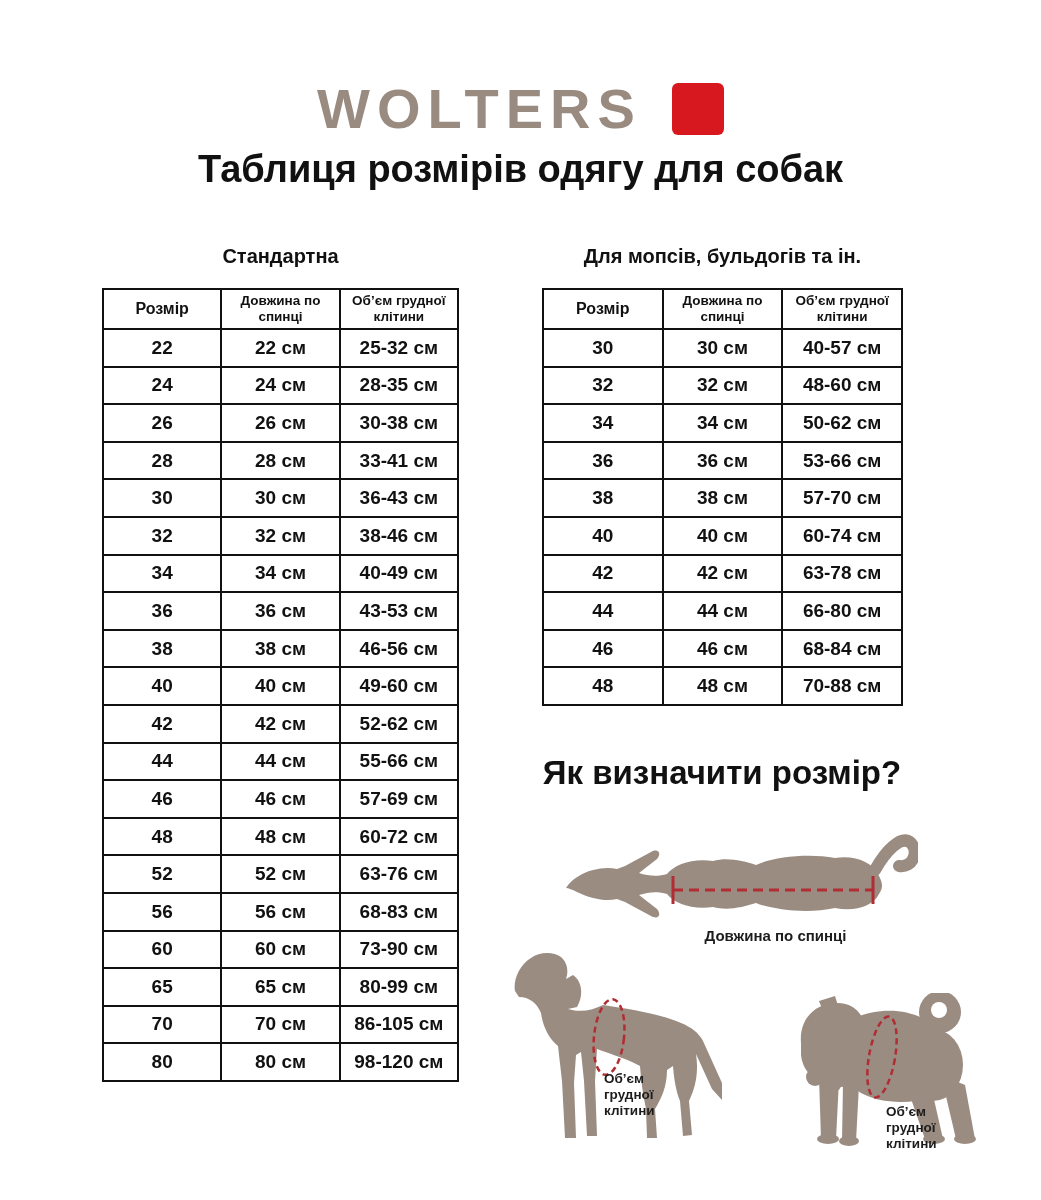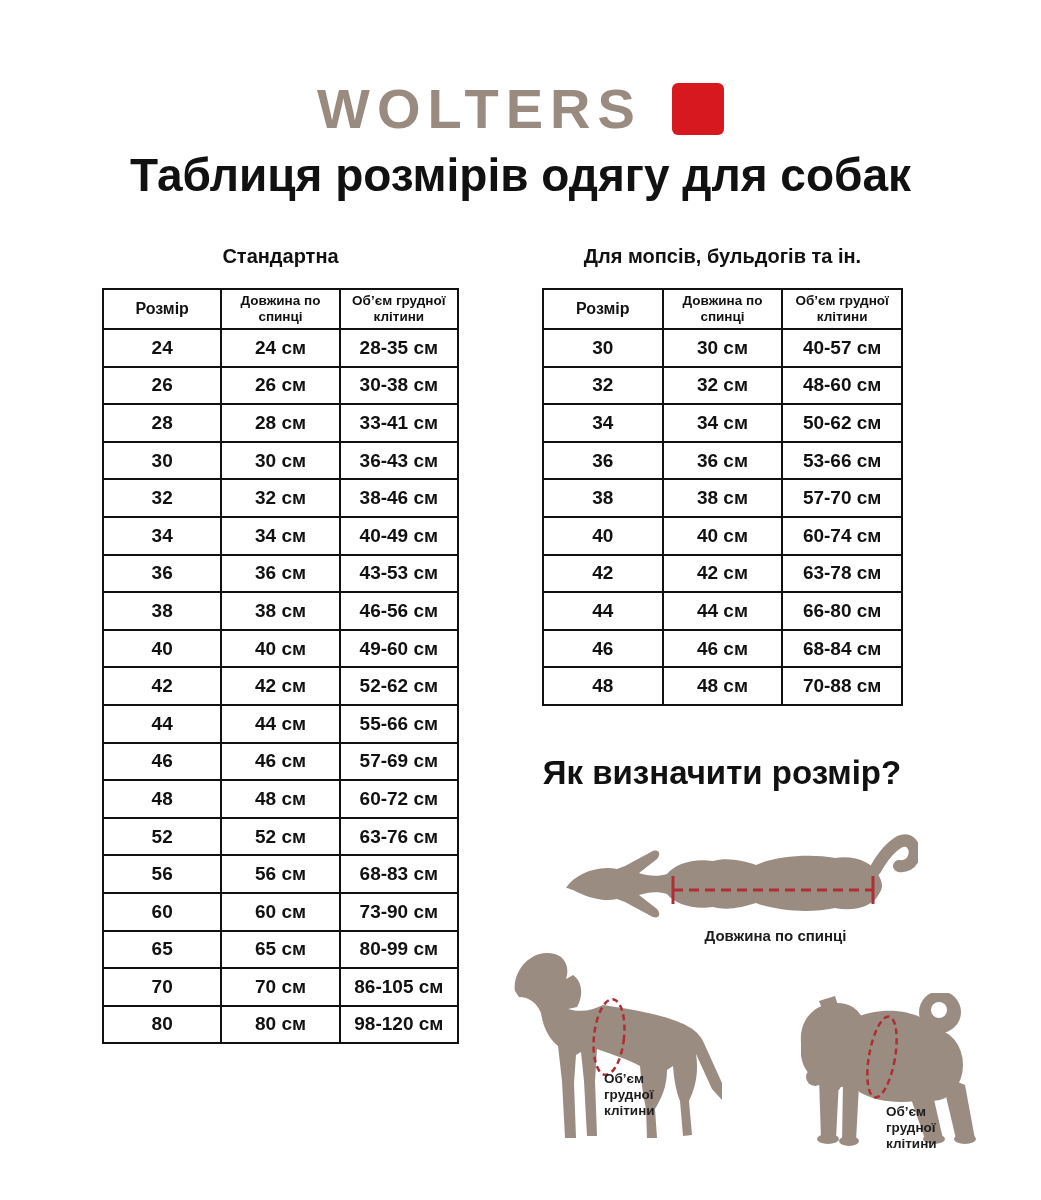--- a/index.html
+++ b/index.html
@@ -7,21 +7,21 @@
     position:relative;width:1041px;height:1200px;background:#ffffff;
     font-family:"Liberation Sans",sans-serif;color:#111;overflow:hidden;margin-top:48px;
   }
   
   .logo-row{position:absolute;top:33px;left:0;width:100%;
     display:flex;justify-content:center;align-items:center;gap:30px;}
   .logo-text{font-weight:700;font-size:56px;line-height:1;
     letter-spacing:7px;color:var(--logo-color);}
   .logo-mark{width:52px;height:52px;background:var(--accent);border-radius:6px;}
   .page-title{position:absolute;top:100px;left:0;width:100%;margin:0;
-    text-align:center;font-size:46px;font-weight:700;}
+    text-align:center;font-size:38px;font-weight:700;}
   
   .section-title{position:absolute;top:197px;margin:0;font-size:20px;
     font-weight:700;text-align:center;}
   .left-col{left:102px;width:357px;}
   .right-col{left:542px;width:361px;}
   
   .size-table{position:absolute;border-collapse:collapse;table-layout:fixed;}
   .table-left{left:102px;top:240px;width:357px;}
   .table-right{left:542px;top:240px;width:361px;}
   .size-table th,.size-table td{border:2px solid #111;text-align:center;
@@ -64,20 +64,25 @@
   <table class="size-table table-left">
       <thead>
         <tr>
           <th class="col-size">Розмір</th>
           <th>Довжина по спинці</th>
           <th>Об’єм грудної клітини</th>
         </tr>
       </thead>
       <tbody>
         <tr>
+          <td>22</td>
+          <td>22 см</td>
+          <td>25-32 см</td>
+        </tr>
+        <tr>
           <td>24</td>
           <td>24 см</td>
           <td>28-35 см</td>
         </tr>
         <tr>
           <td>26</td>
           <td>26 см</td>
           <td>30-38 см</td>
         </tr>
         <tr>

